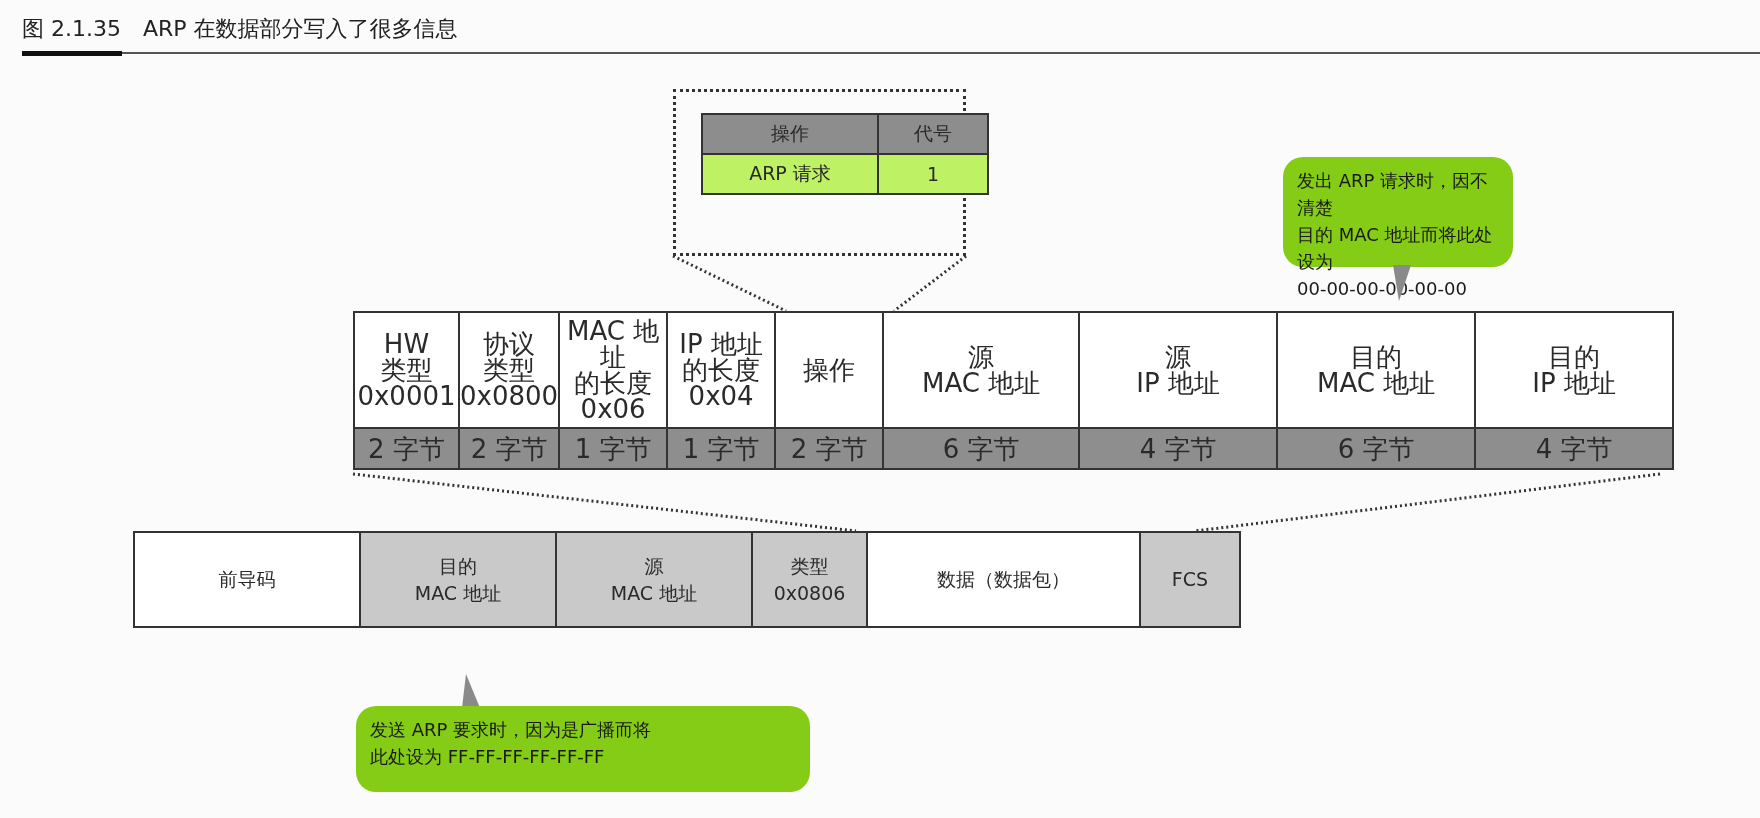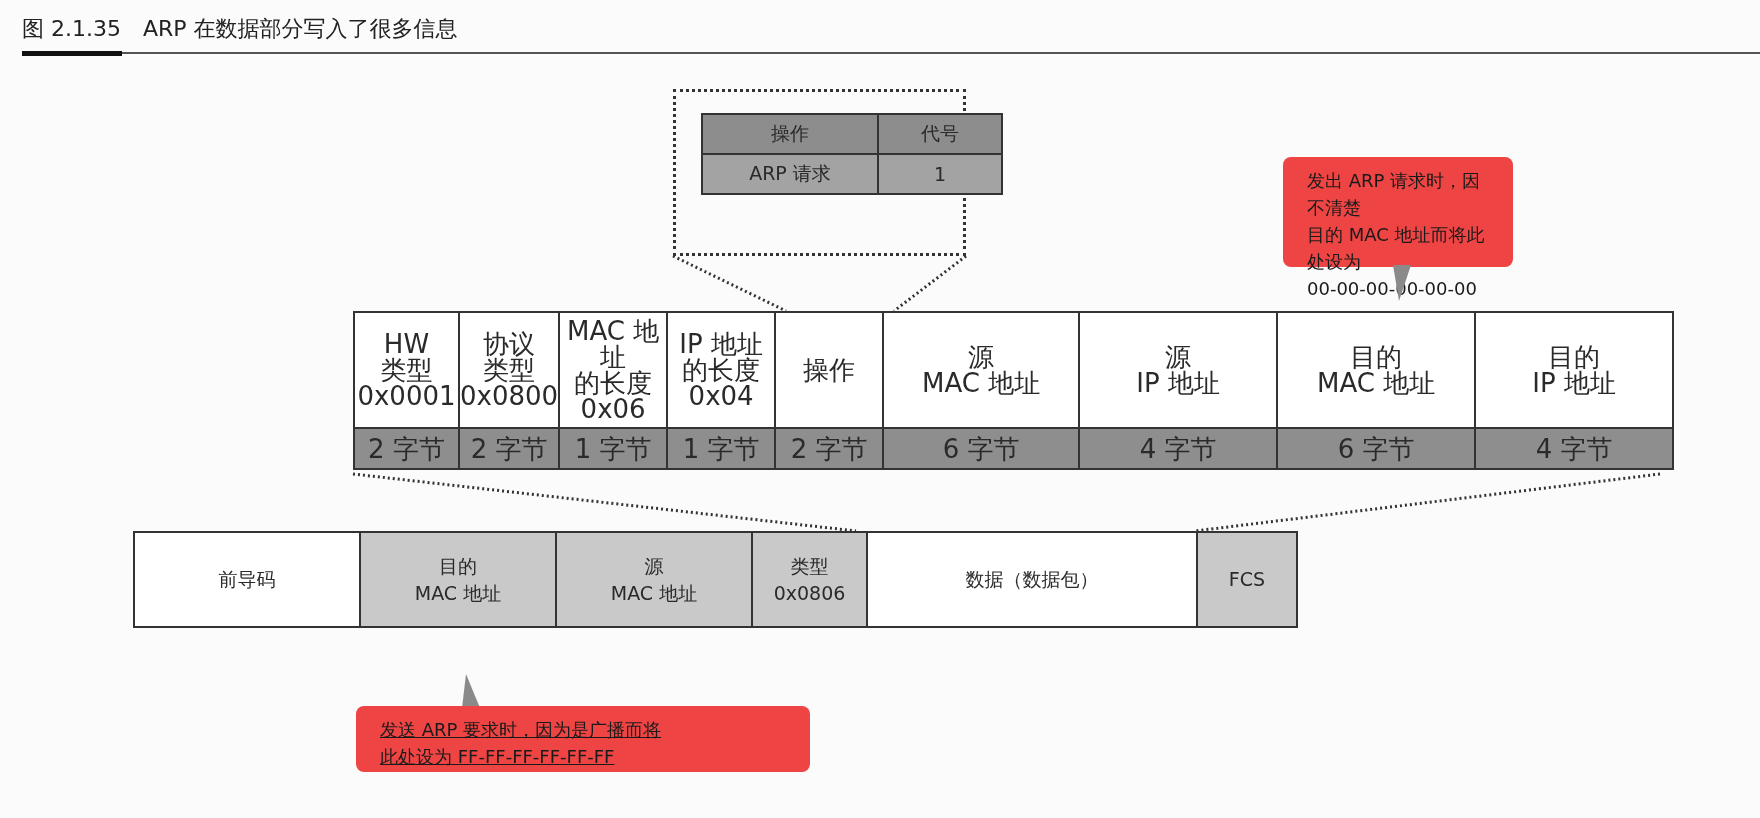--- a/index.html
+++ b/index.html
@@ -27,30 +27,30 @@
   }
   .op-table {
     position: absolute; left: 701px; top: 113px; border-collapse: collapse;
     font-size: 19px;
   }
   .op-table td, .op-table th {
     border: 2px solid #333; height: 40px; text-align: center; font-weight: normal;
   }
   .op-table th { background: #8d8d8d; }
   .op-table .c1 { width: 176px; }
-  .op-table .c2 { width: 124px; }
-  .op-table td { background: #a3a3a3; }
+  .op-table .c2 { width: 110px; }
+  .op-table td { background: #bef264; }
 
   
   .callout {
-    position: absolute; background: #ef4444; border-radius: 8px;
-    font-size: 18px; line-height: 27px; color: #1a1a1a; padding: 10px 24px;
+    position: absolute; background: #84cc16; border-radius: 20px;
+    font-size: 18px; line-height: 27px; color: #1a1a1a; padding: 10px 14px;
   }
   .callout-top { left: 1283px; top: 157px; width: 230px; height: 110px; }
-  .callout-bottom { left: 356px; top: 706px; width: 454px; height: 66px; text-decoration: underline; }
+  .callout-bottom { left: 356px; top: 706px; width: 454px; height: 86px; }
   .tail { position: absolute; width: 0; height: 0; }
   .tail-top {
     left: 1393px; top: 265px;
     border-left: 6px solid transparent; border-right: 12px solid transparent;
     border-top: 36px solid #8a8a8a;
   }
   .tail-bottom {
     left: 462px; top: 674px;
     border-left: 4px solid transparent; border-right: 14px solid transparent;
     border-bottom: 34px solid #8a8a8a;
@@ -187,21 +187,21 @@
           <div>MAC 地址</div>
         </td>
         <td class="field shaded" style="width: 196px;">
           <div>源</div>
           <div>MAC 地址</div>
         </td>
         <td class="field shaded" style="width: 115px;">
           <div>类型</div>
           <div>0x0806</div>
         </td>
-        <td class="field" style="width: 330px; margin-left: 42px;">
+        <td class="field" style="width: 273px; margin-left: 42px;">
           <div>数据（数据包）</div>
         </td>
         <td class="field shaded" style="width: 100px;">
           <div>FCS</div>
         </td>
       </tr>
 </tbody>
   </table>
 
 <div class="tail tail-bottom"></div>

